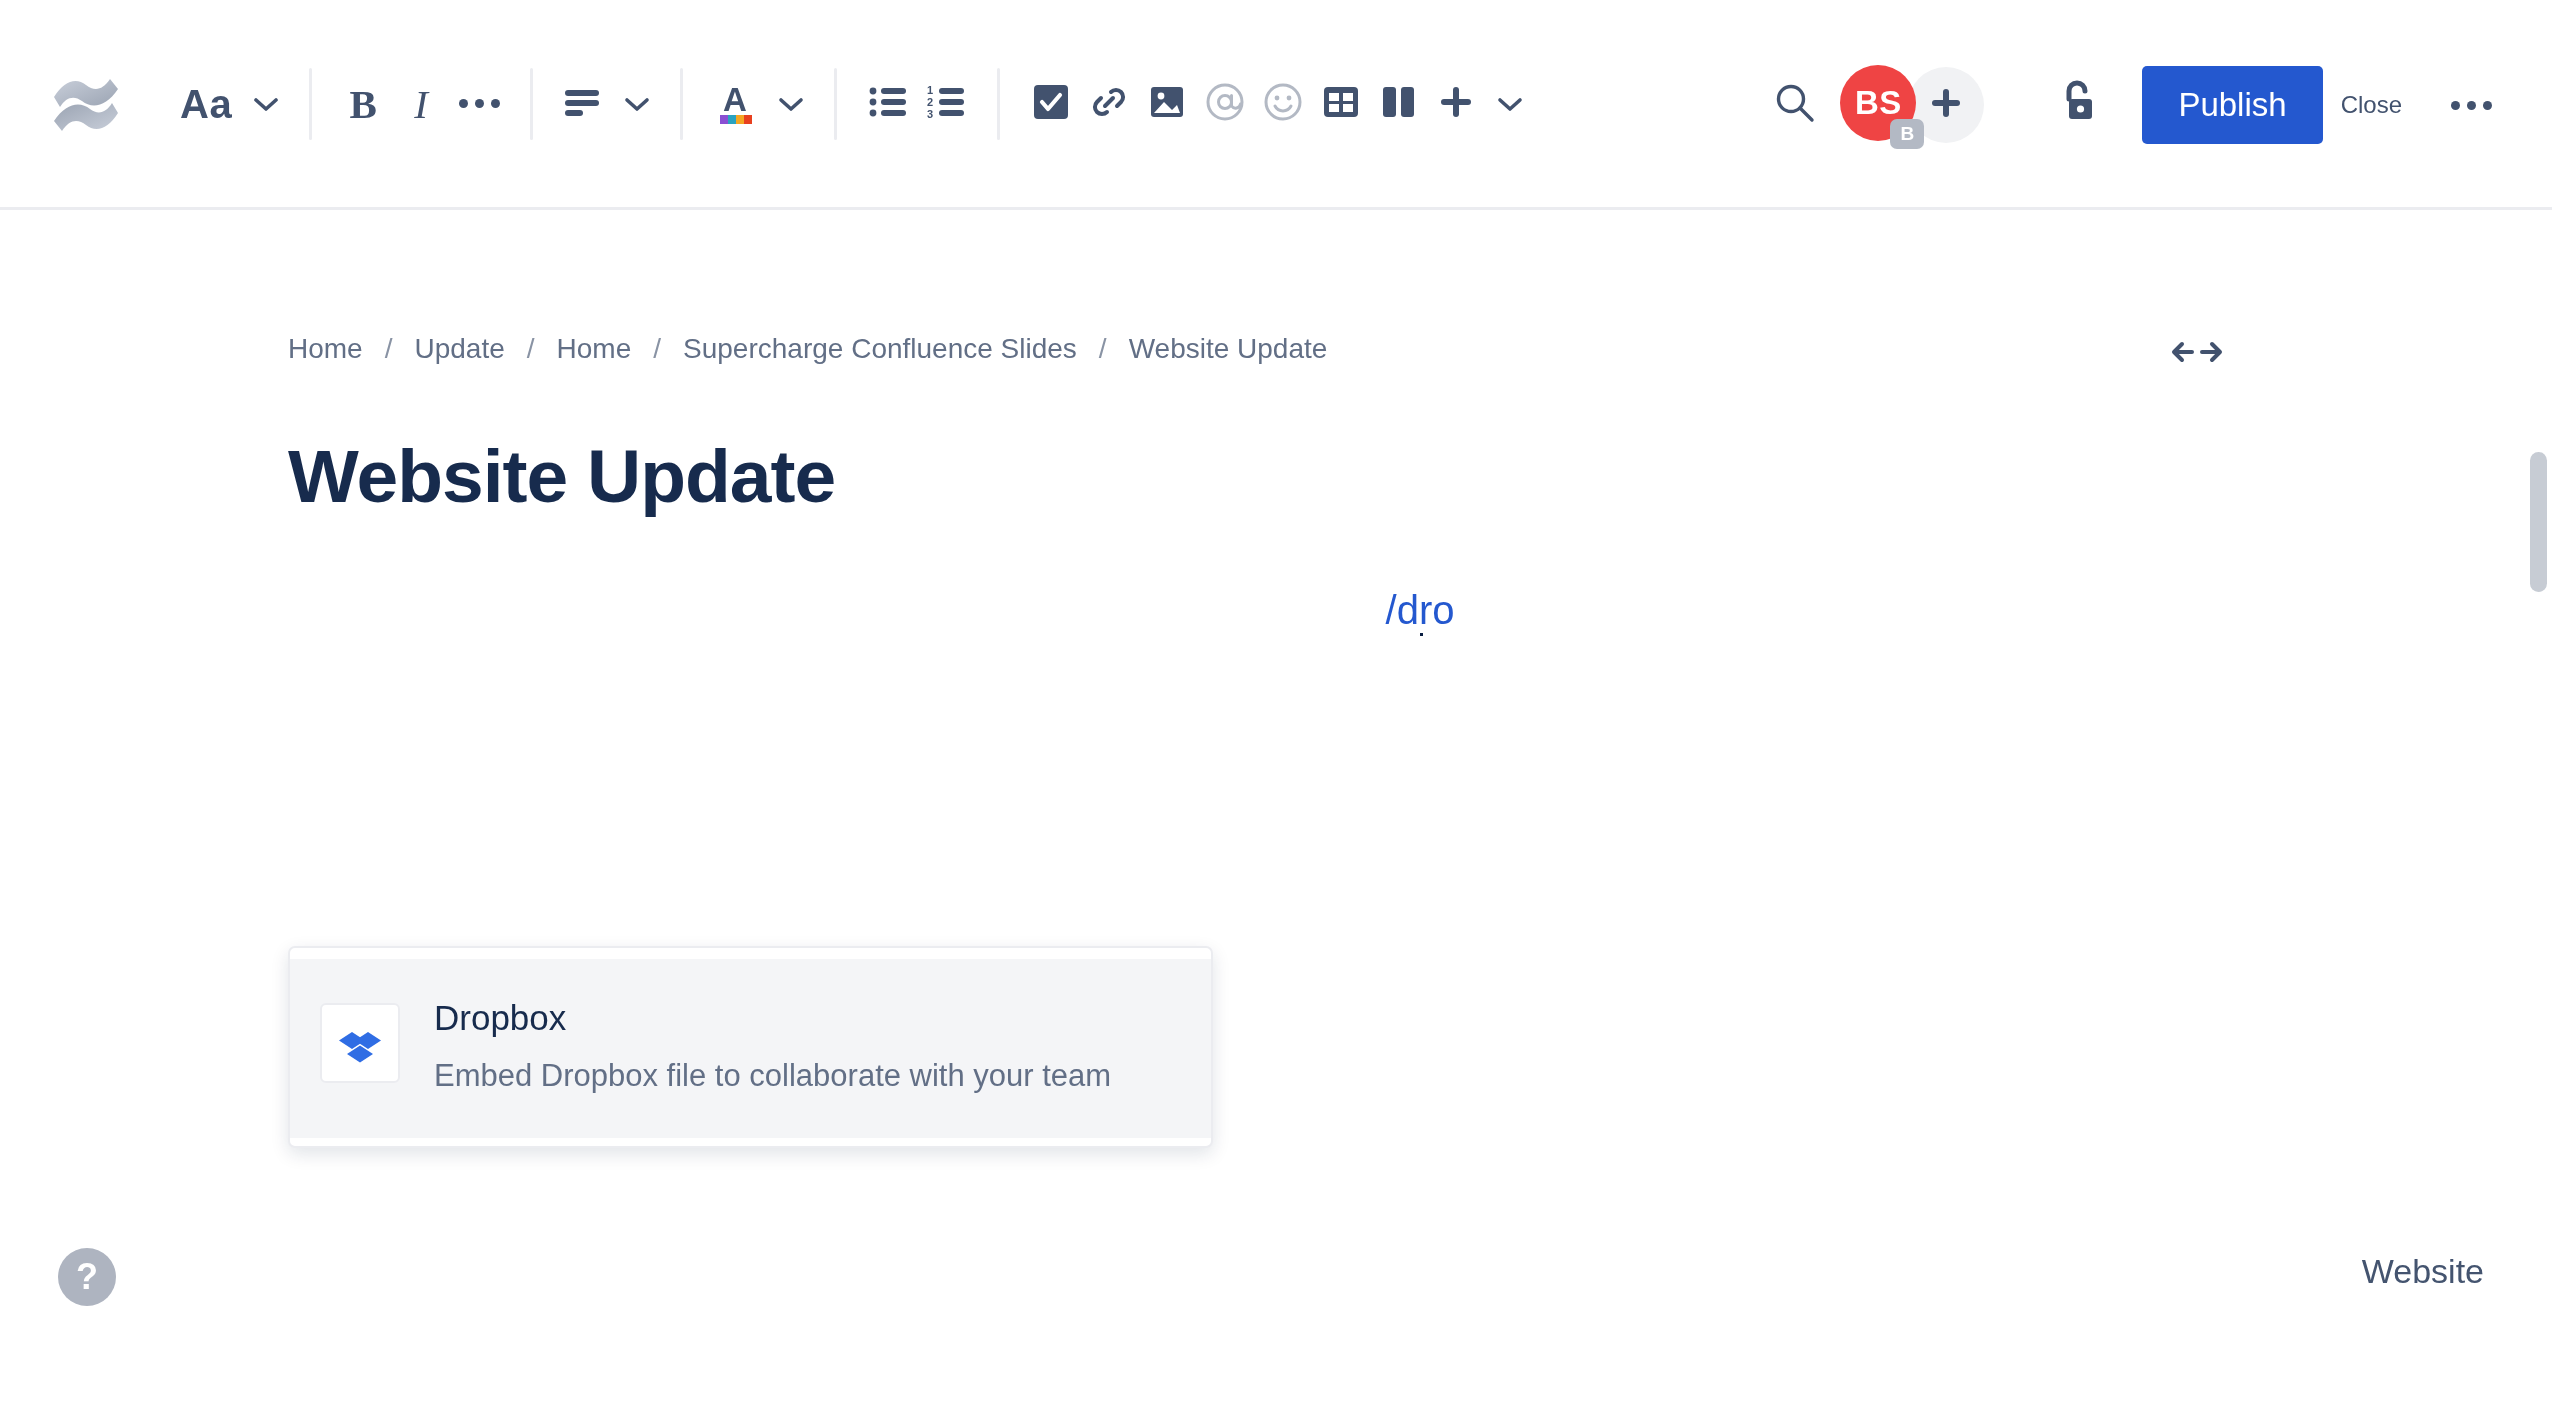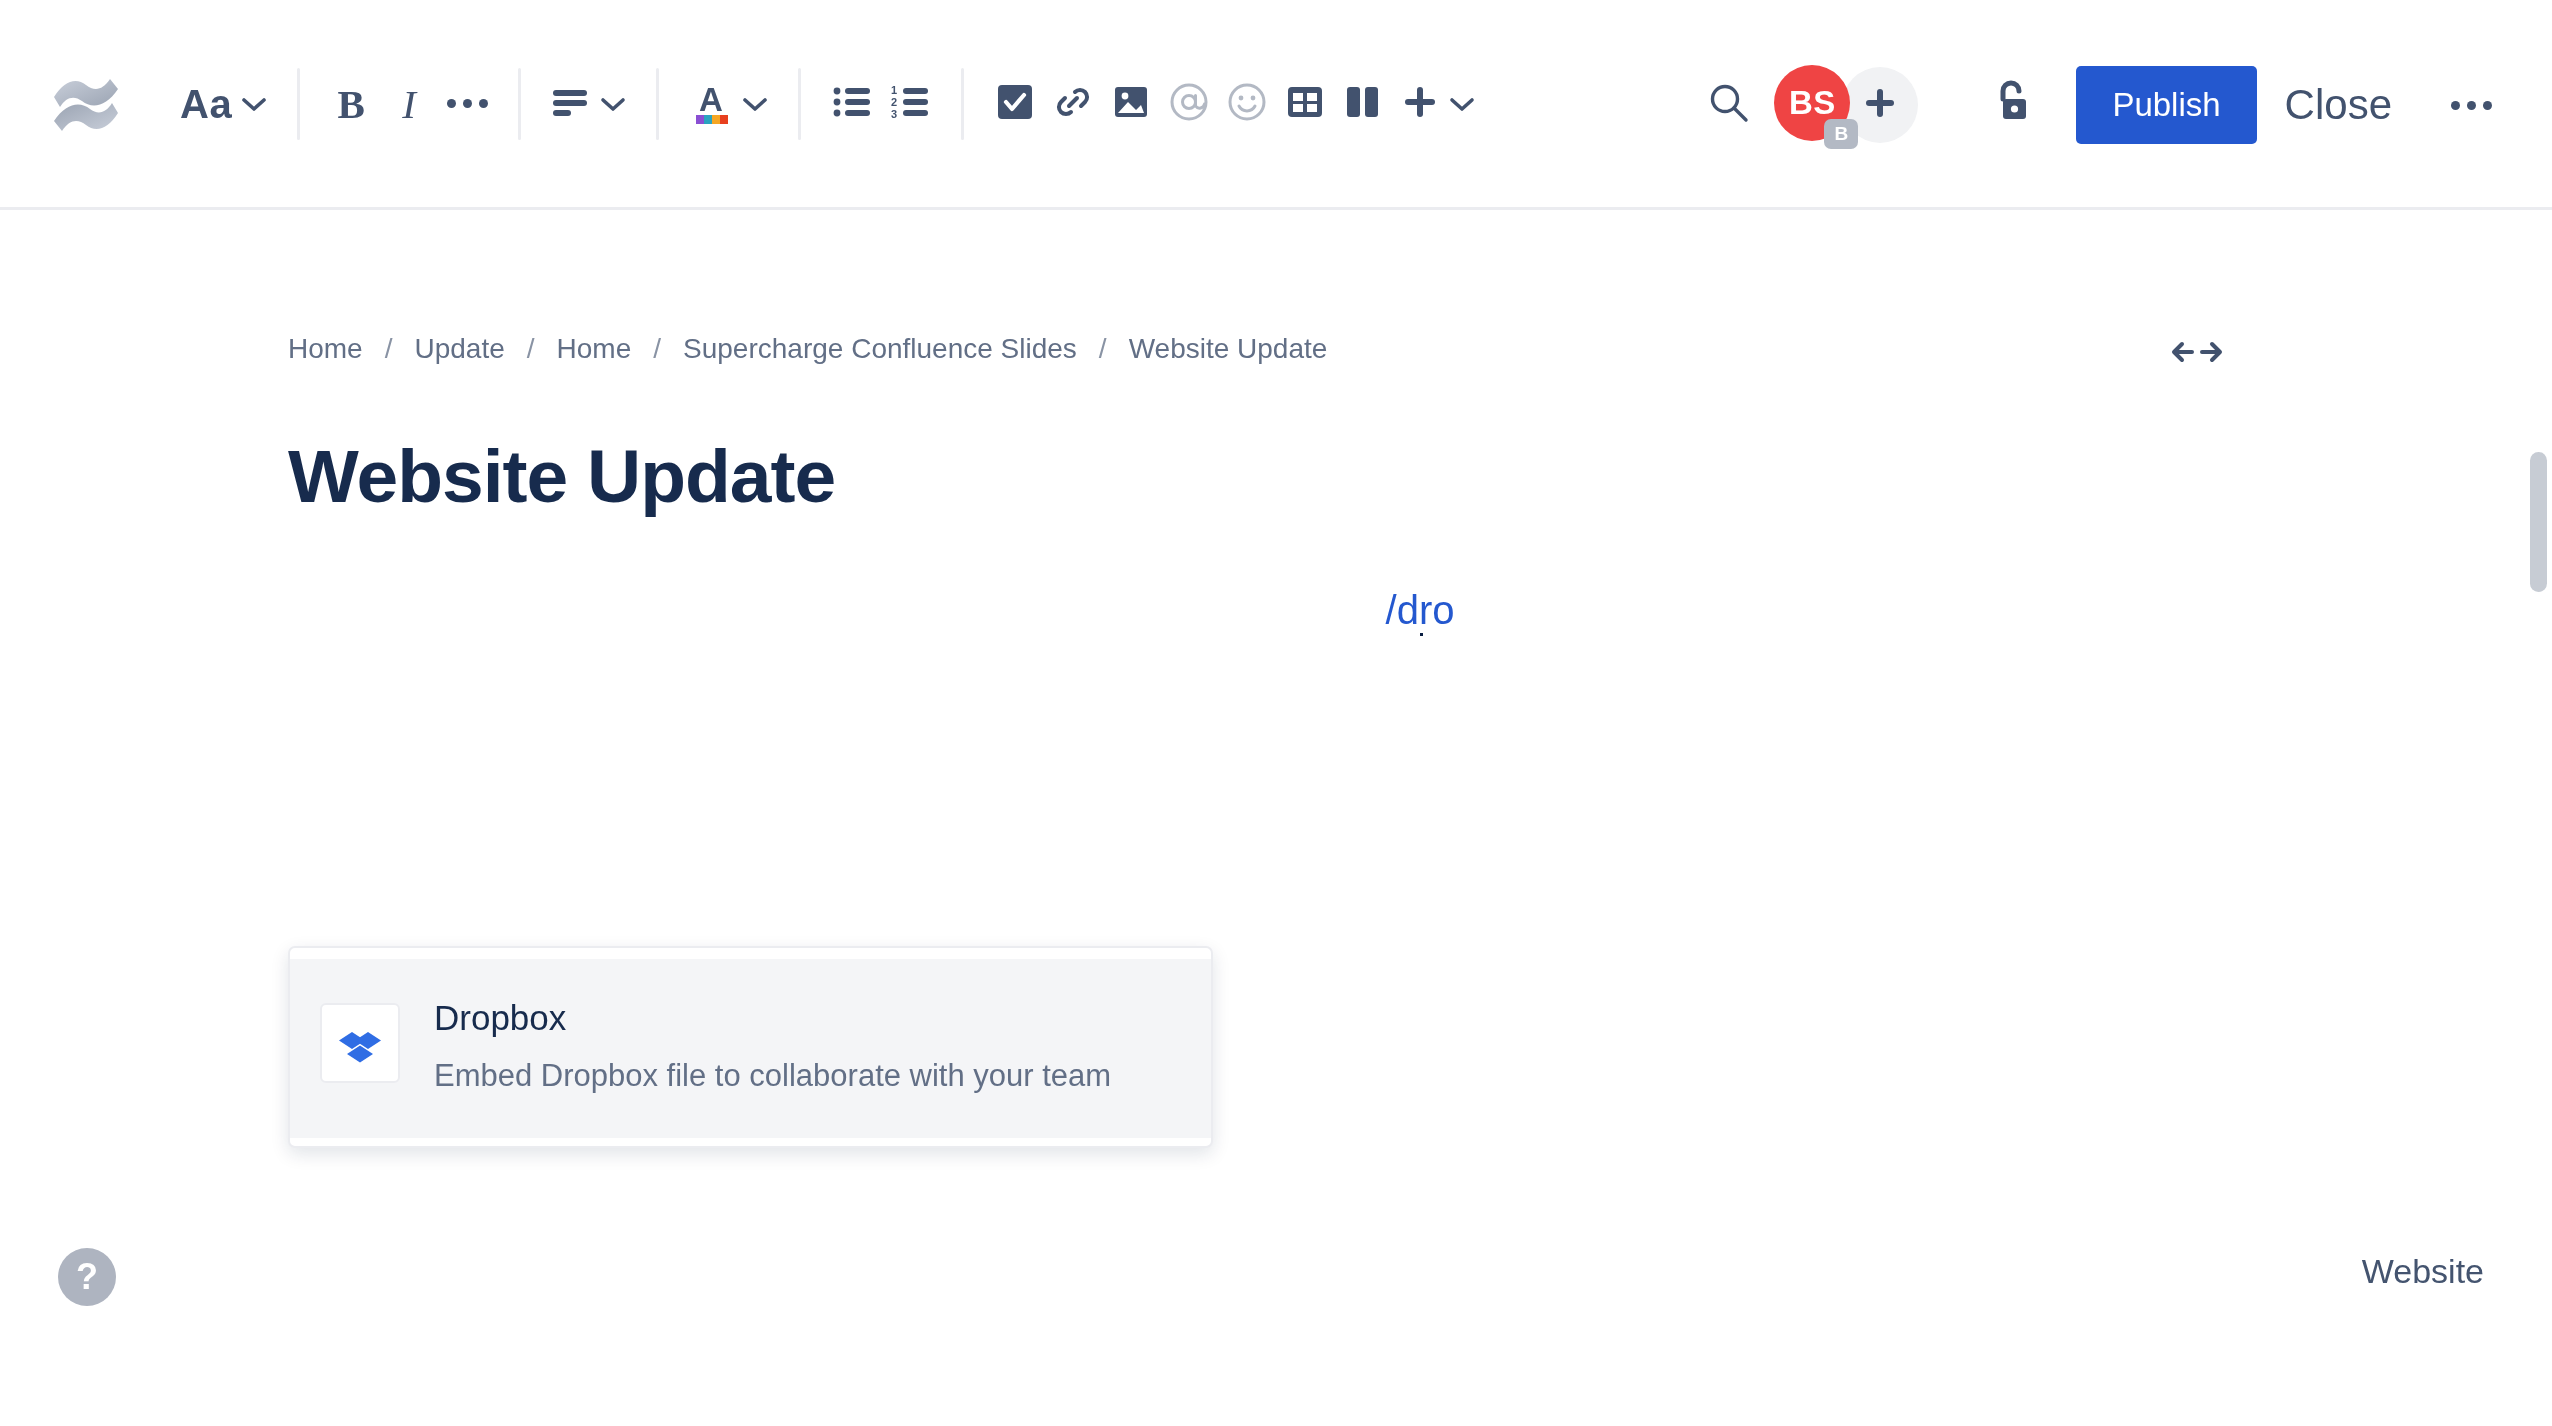--- a/index.html
+++ b/index.html
@@ -26,20 +26,21 @@
     position: relative; flex: none;
   }
   .logo svg { width: 74px; height: 74px; display: block; }
 
   .tgroup { display: flex; align-items: center; height: 110px; }
   .tbtn {
     display: flex; align-items: center; justify-content: center;
     height: 66px; min-width: 58px; padding: 0 8px;
     border-radius: 6px; cursor: pointer;
     color: #44546f;
+    gap: 12px;
   }
   .divider {
     width: 3px; height: 72px; background: #ebecf0;
     margin: 0 22px; flex: none; border-radius: 2px;
   }
   .aa {
     font-size: 40px; font-weight: 700; color: #42526e;
     letter-spacing: .5px; line-height: 1;
   }
   .chev { margin-left: 9px; display: inline-flex; }
@@ -77,22 +78,22 @@
   }
   .lock-btn { margin-left: 68px; margin-right: 38px; cursor: pointer; }
   .publish {
     background: #2458cf; color: #fff;
     font-size: 33px; font-weight: 500;
     padding: 0 36px; height: 78px; border: none; border-radius: 5px;
     display: flex; align-items: center; justify-content: center;
     cursor: pointer; font-family: "Liberation Sans", sans-serif;
   }
   .close-btn {
-    color: #42526e; font-size: 42px; font-weight: 400;
-    padding: 0 28px; height: 64px; background: none; border: none;
+    color: #42526e; font-size: 24px; font-weight: 400;
+    padding: 0 18px; height: 64px; background: none; border: none;
     display: flex; align-items: center; cursor: pointer;
     font-family: "Liberation Sans", sans-serif;
   }
   .more-btn {
     width: 66px; height: 64px; margin-right: 48px; margin-left: 18px;
     display: flex; align-items: center; justify-content: center; cursor: pointer;
   }
 
   
   .content { position: absolute; top: 213px; left: 0; width: 2552px; }

